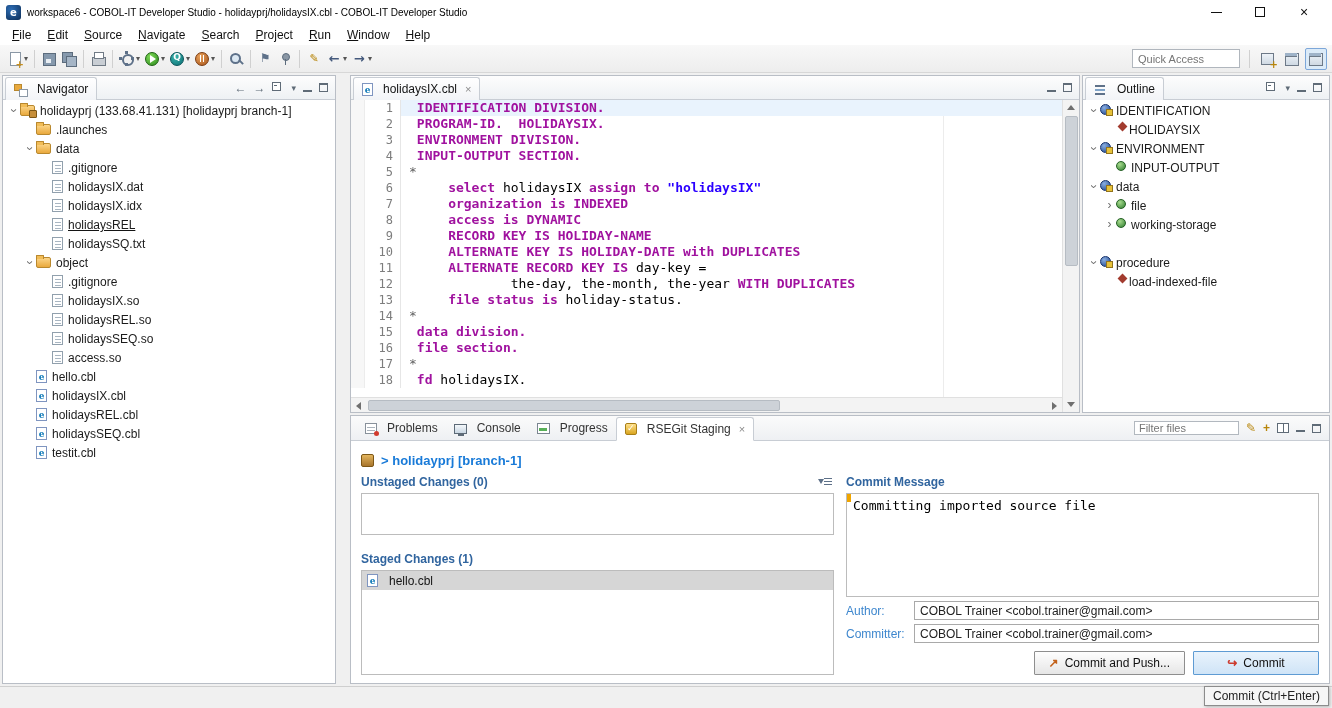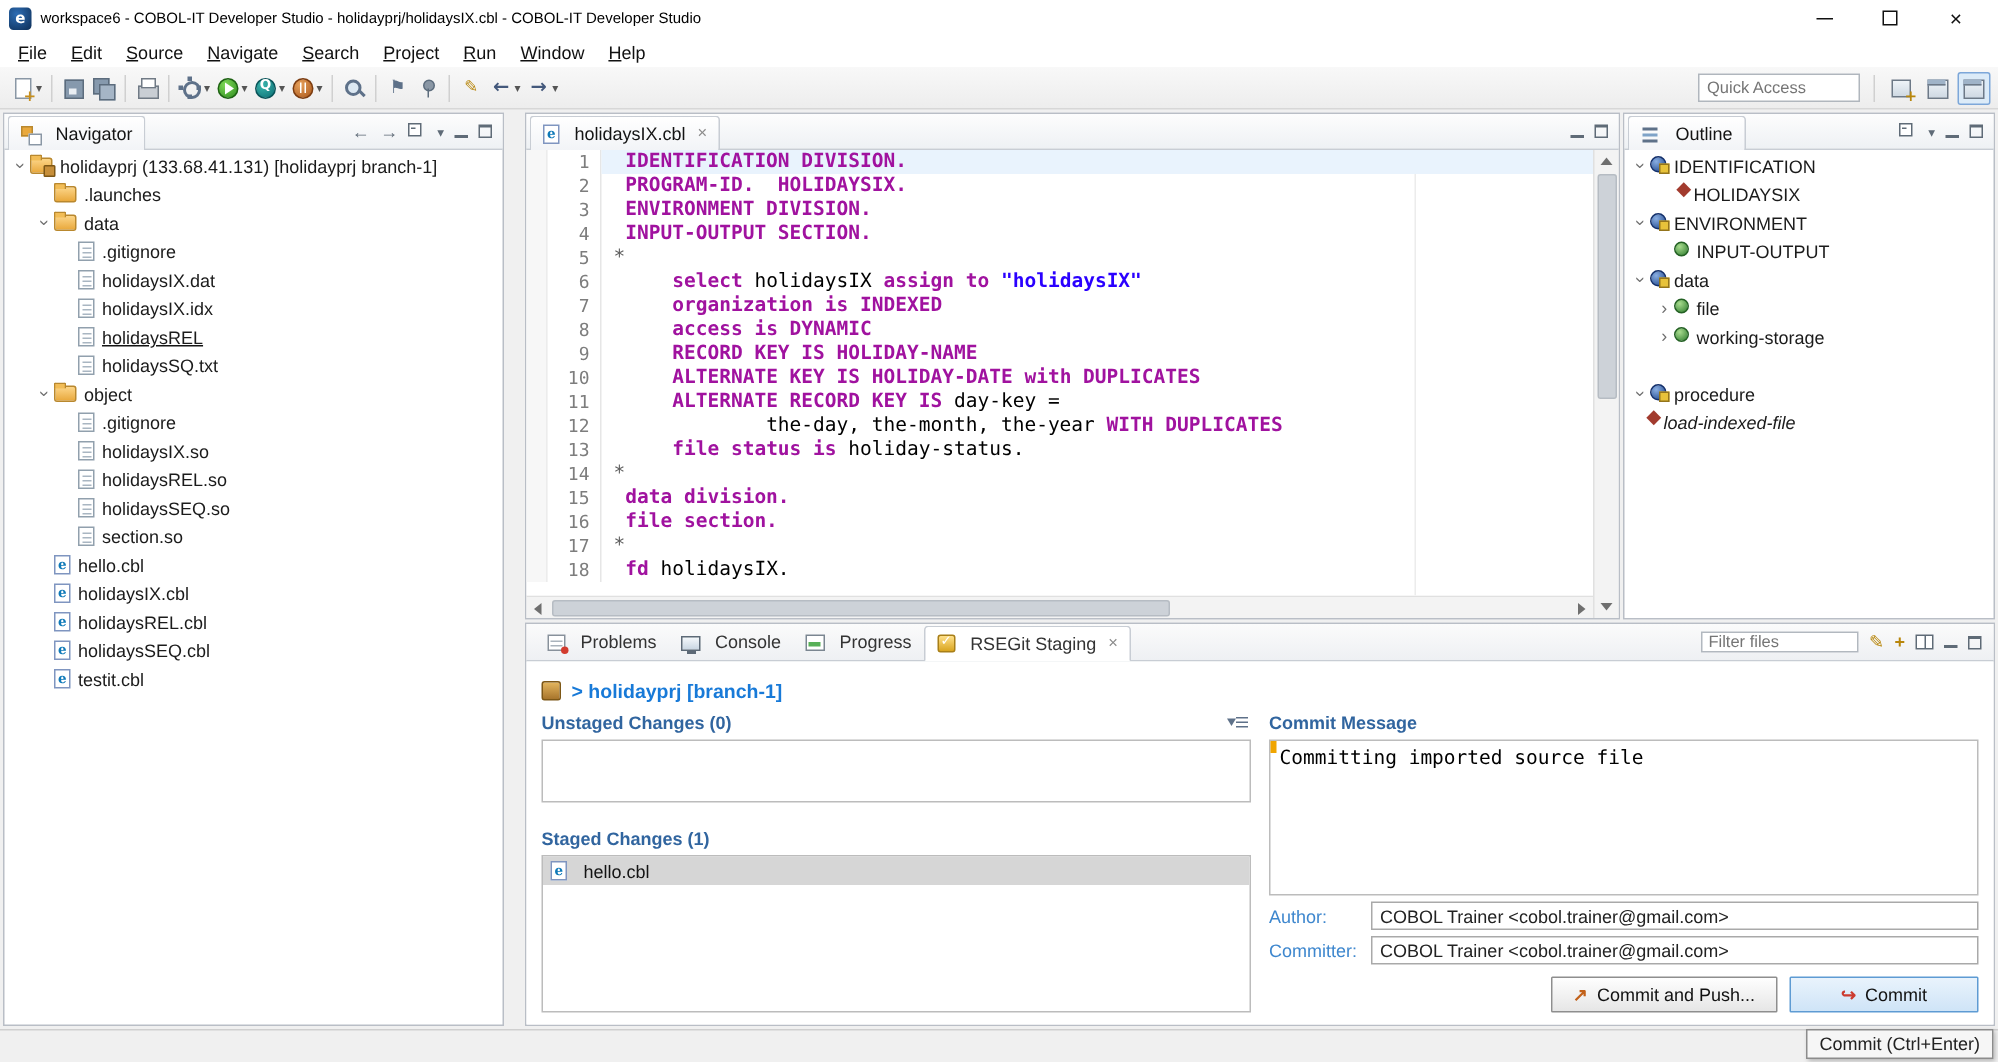--- a/index.html
+++ b/index.html
@@ -401,21 +401,21 @@
             <span class="tlabel">holidaysREL.so</span>
           </div>
           <div class="tree-row" style="padding-left: 36px;">
             <span class="chev"></span>
             <span class="ticon icon-file"></span>
             <span class="tlabel">holidaysSEQ.so</span>
           </div>
           <div class="tree-row" style="padding-left: 36px;">
             <span class="chev"></span>
             <span class="ticon icon-file"></span>
-            <span class="tlabel">section.so</span>
+            <span class="tlabel">access.so</span>
           </div>
           <div class="tree-row" style="padding-left: 20px;">
             <span class="chev"></span>
             <span class="ticon icon-cbl"></span>
             <span class="tlabel">hello.cbl</span>
           </div>
           <div class="tree-row" style="padding-left: 20px;">
             <span class="chev"></span>
             <span class="ticon icon-cbl"></span>
             <span class="tlabel">holidaysIX.cbl</span>
@@ -539,21 +539,21 @@
               <div class="tree-row" style="padding-left: 20px;">
                 <span class="chev col">›</span>
                 <span class="ticon icon-sec"></span>
                 <span class="tlabel">working-storage</span>
               </div>
               <div class="tree-row" style="padding-left: 4px; margin-top: 19px;">
                 <span class="chev exp">›</span>
                 <span class="ticon icon-div"></span>
                 <span class="tlabel">procedure</span>
               </div>
-              <div class="tree-row" style=" font-style: italic;">
+              <div class="tree-row" style="padding-left: 20px;">
                 <span class="chev"></span>
                 <span class="ticon icon-par"></span>
                 <span class="tlabel">load-indexed-file</span>
               </div>
             </div>
         </div>
       </div>
 
       <div class="panel bottom-panel">
         <div class="btabs">

